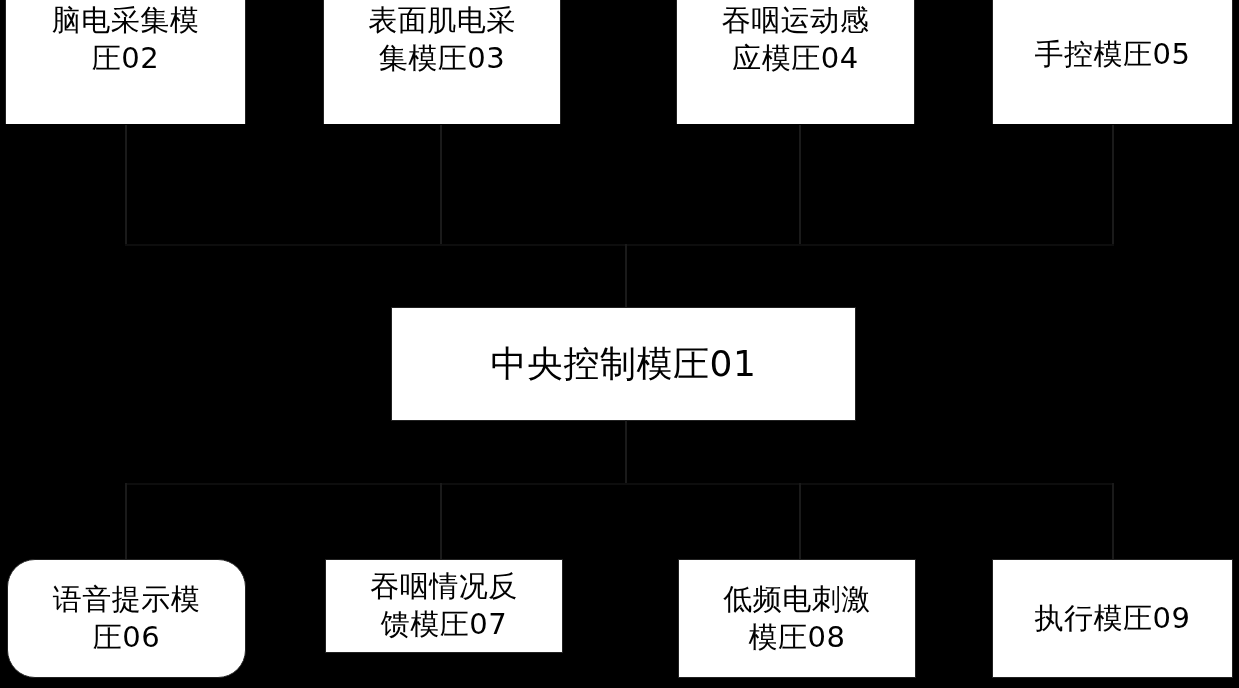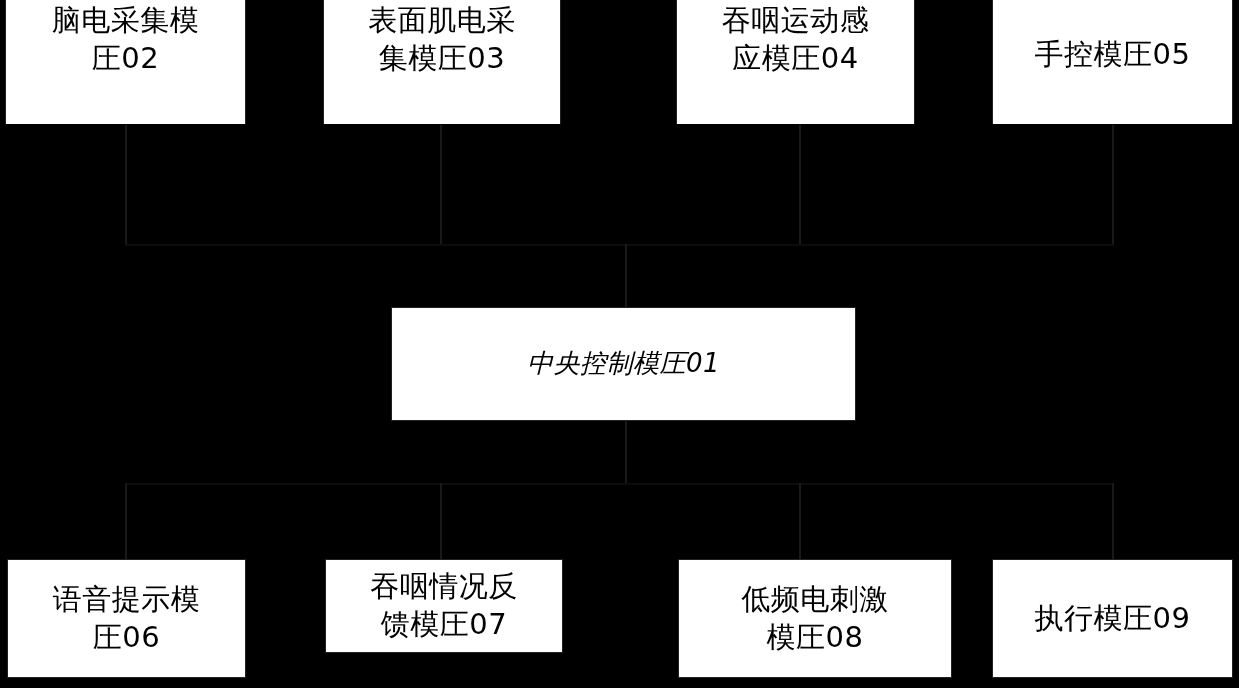--- a/index.html
+++ b/index.html
@@ -40,21 +40,21 @@
 
   
   .node.top {
     border-top: none;
     border-bottom: none;
     align-items: flex-start;
   }
   .node.top .label { padding-top: 16px; }
 
   .node.tier1 { font-size: 29px; }
-  .node.center { font-size: 26px; font-style: italic; }
+  .node.center { font-size: 36px; }
   .node.tier2 { font-size: 29px; }
 
   
   .vline {
     position: absolute;
     width: 2px;
     background: #1a1a1a;
   }
   .hline {
     position: absolute;
@@ -102,31 +102,31 @@
 
   <div class="vline" style="left:625px; top:420px; height:64px;"></div>
 
   <div class="hline" style="left:125px; top:483px; width:989px;"></div>
 
   <div class="vline" style="left:125px; top:483px; height:77px;"></div>
   <div class="vline" style="left:440px; top:483px; height:77px;"></div>
   <div class="vline" style="left:799px; top:483px; height:77px;"></div>
   <div class="vline" style="left:1112px; top:483px; height:77px;"></div>
 
-  <div class="node tier2" style="left:7px; top:559px; width:239px; height:119px;">
+  <div class="node tier2" style="left:7px; top:559px; width:239px; height:119px;border-radius:28px;">
     <span class="label">语音提示模
 圧06</span>
   </div>
 
   <div class="node tier2" style="left:325px; top:559px; width:238px; height:94px;">
     <span class="label">吞咽情况反
 馈模圧07</span>
   </div>
 
-  <div class="node tier2" style="left:678px; top:559px; width:274px; height:119px;">
+  <div class="node tier2" style="left:678px; top:559px; width:238px; height:119px;">
     <span class="label">低频电刺激
 模圧08</span>
   </div>
 
   <div class="node tier2" style="left:992px; top:559px; width:241px; height:119px;">
     <span class="label">执行模圧09</span>
   </div>
 
 </div>
 

